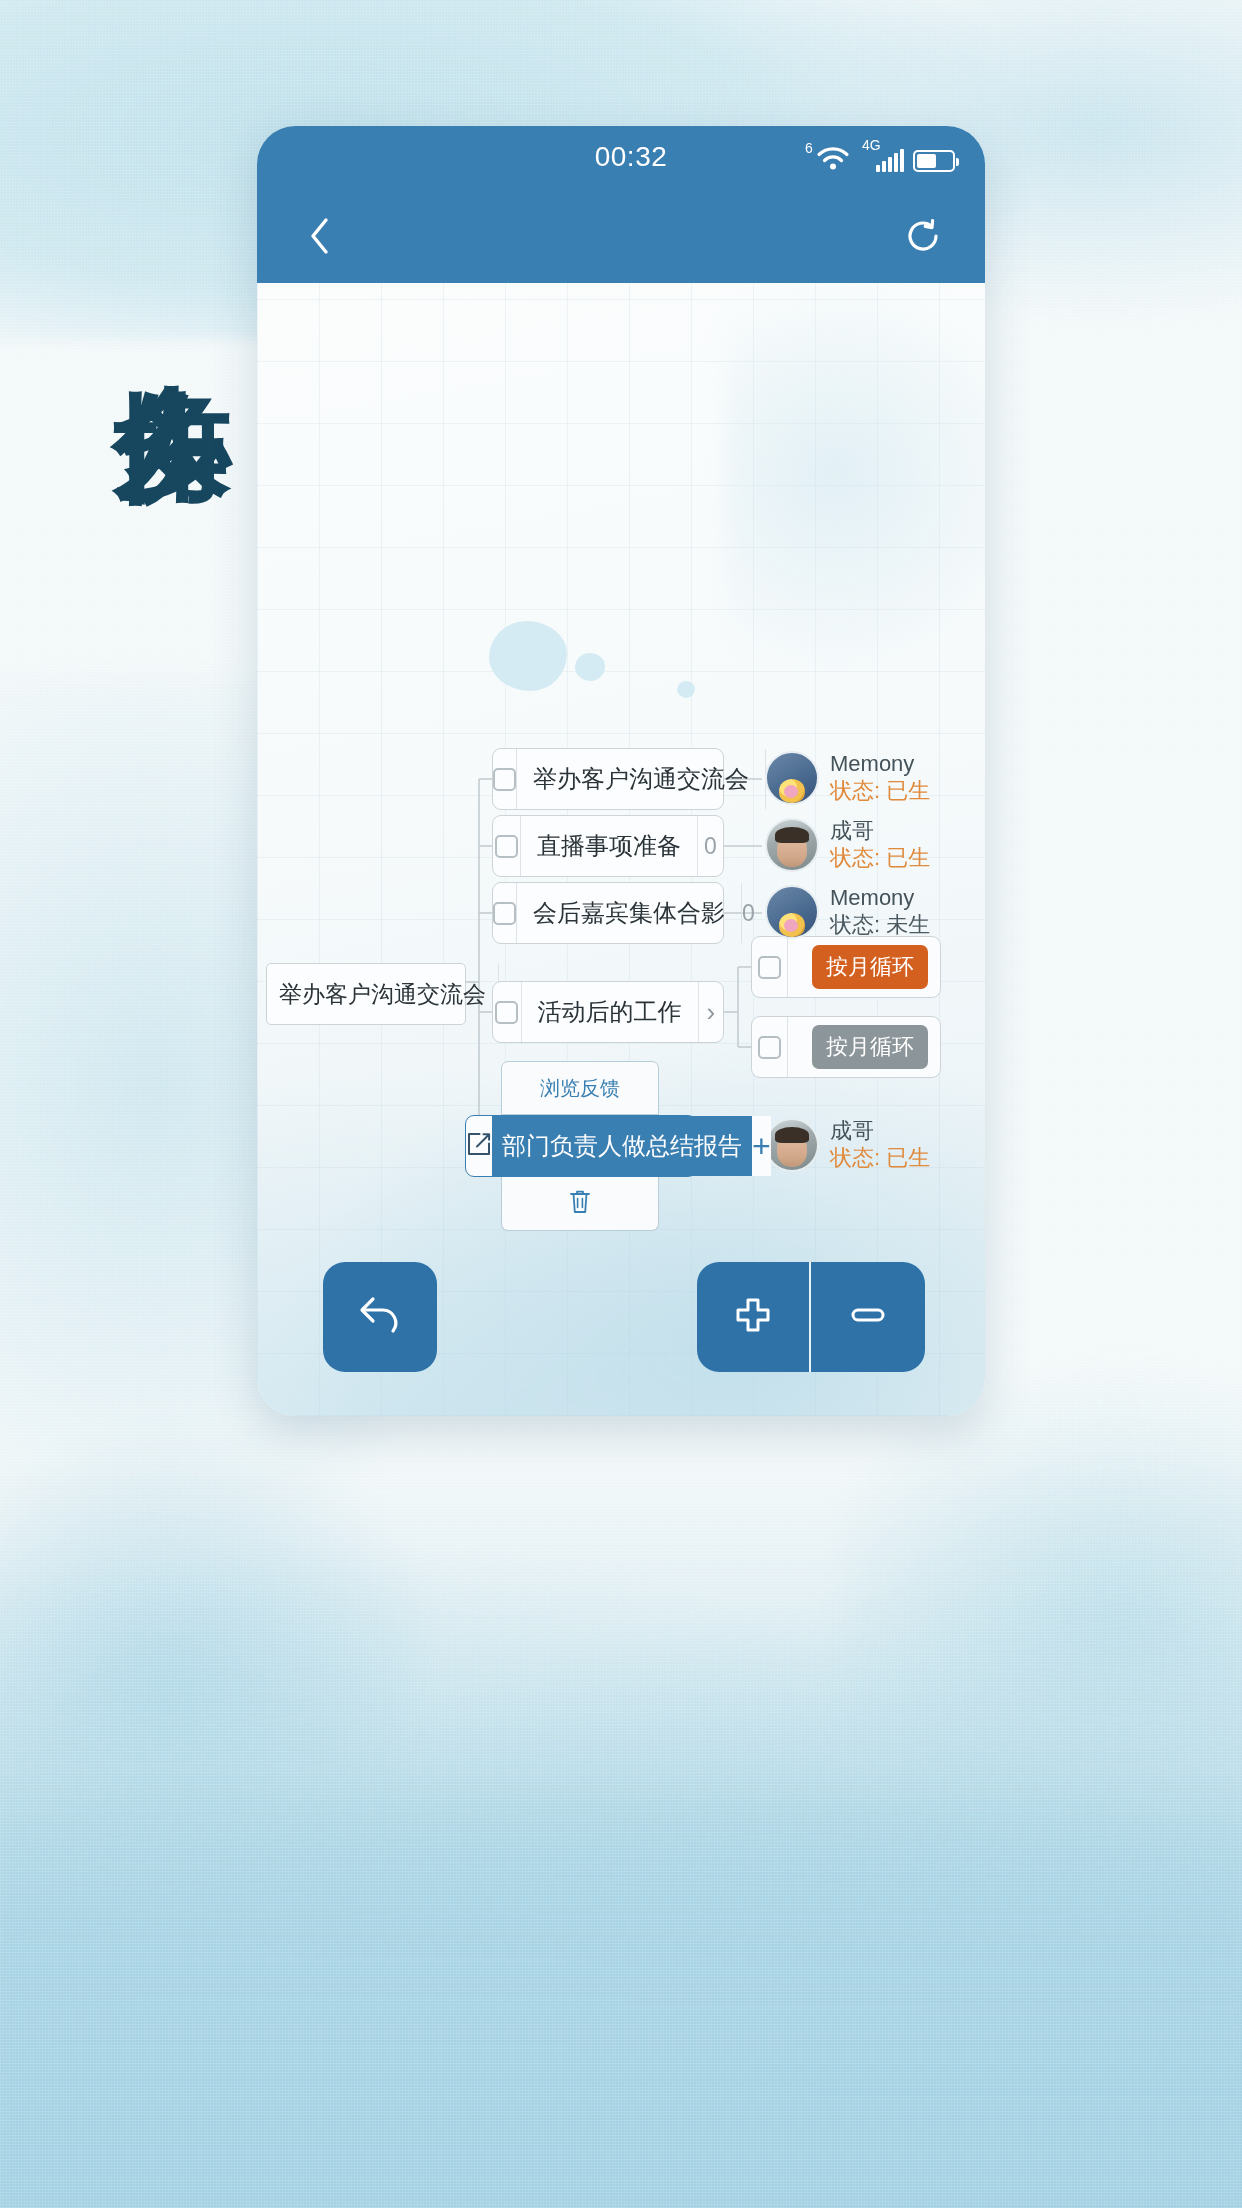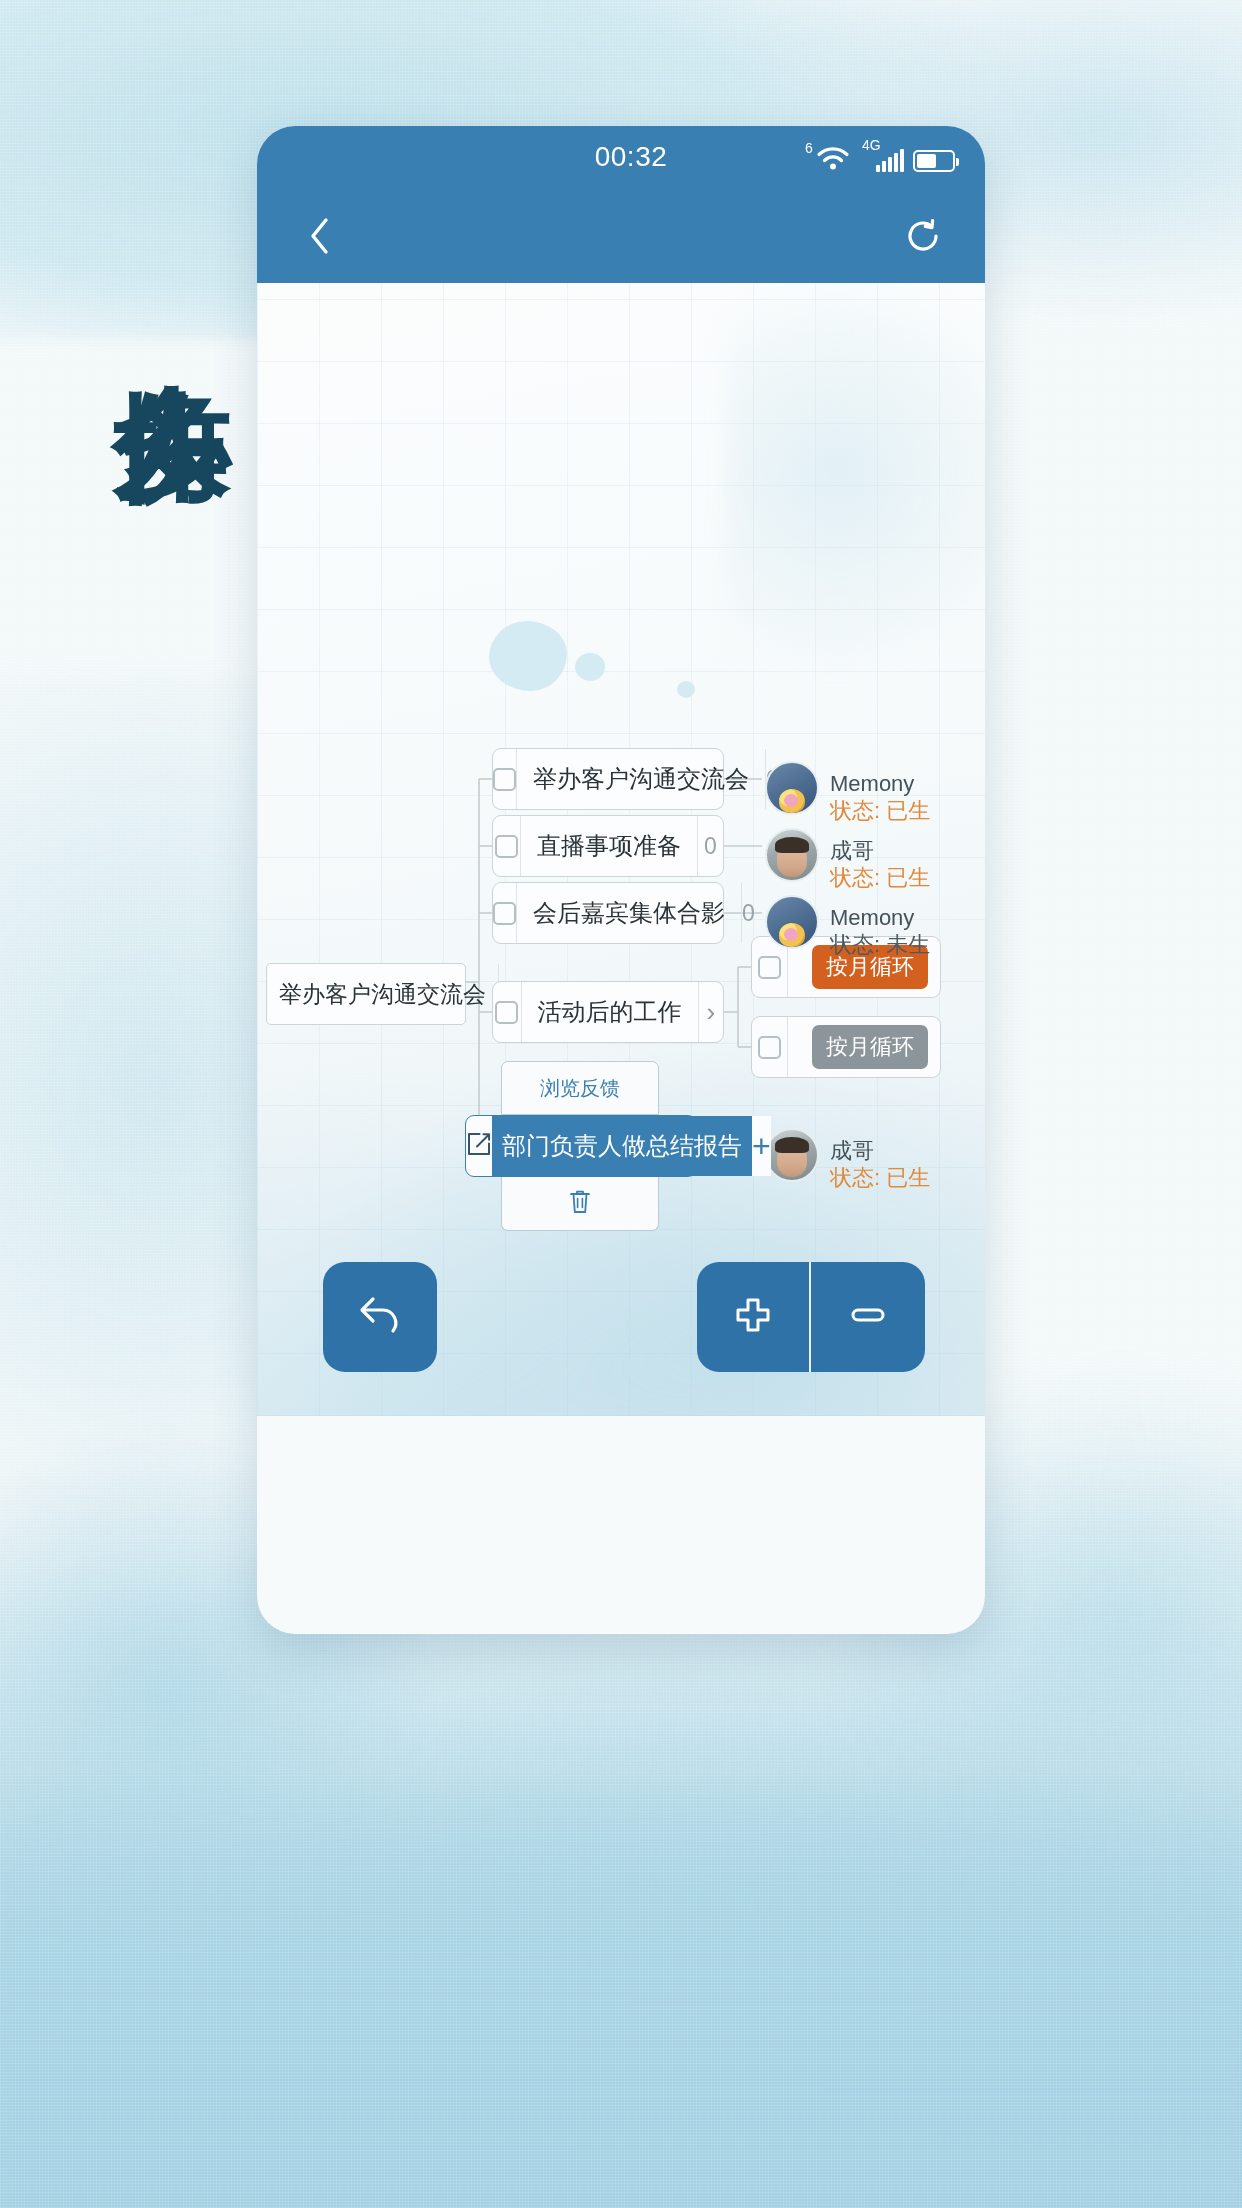--- a/index.html
+++ b/index.html
@@ -73,21 +73,21 @@
     position:absolute; left:262px; top:292px;
     font-family:"Liberation Serif", serif;
     font-size:33px; color:#1d5370; letter-spacing:14px;
     writing-mode:vertical-rl; text-orientation:upright;
     height:600px; white-space:nowrap;
   }
 
   
   #phone {
     position:absolute; left:257px; top:126px;
-    width:728px; height:1508px;
+    width:728px; height:1290px;
     border-radius:38px; overflow:hidden;
     background:#f7fafb;
     box-shadow:0 18px 46px rgba(40,90,120,.18);
   }
 
   .statusbar {
     height:62px; background:#3a7fb2; color:#fff;
     display:flex; align-items:center; position:relative;
   }
   .statusbar .clock {
@@ -247,21 +247,21 @@
     background:radial-gradient(circle at 35% 35%, #ffe27a 0 38%, #f2c14e 39% 70%, #e0a63a 71% 100%);
   }
   .av-memony::after{ content:""; position:absolute; left:34%; top:63%; width:14px; height:13px;
     border-radius:50%; background:#f0a6c0; }
   .av-cheng { background:linear-gradient(165deg,#cfd7d9 0%,#9fa9ab 40%,#7e8a8c 100%); }
   .av-cheng::before{ content:""; position:absolute; left:50%; top:26%; width:30px; height:34px;
     transform:translateX(-50%); border-radius:46% 46% 44% 44%;
     background:linear-gradient(180deg,#e3bda0 0%, #d2a88b 70%, #c09878 100%); }
   .av-cheng::after{ content:""; position:absolute; left:50%; top:14%; width:34px; height:16px;
     transform:translateX(-50%); border-radius:50% 50% 20% 20%; background:#3b3028; }
-  .ainfo { line-height:1.22;margin-top:20px; }
+  .ainfo { line-height:1.22; }
   .ainfo .nm { font-size:22px; color:#44525a; }
   .ainfo .st { font-size:22px; color:#4c5a62; white-space:nowrap; }
   .ainfo .st .val { color:#e08a3c; }
   .ainfo .st .lab { color:#e08a3c; }
 
   .a1 { left:508px; top:468px; }
   .a2 { left:508px; top:535px; }
   .a3 { left:508px; top:602px; }
   .a4 { left:508px; top:835px; }
 

